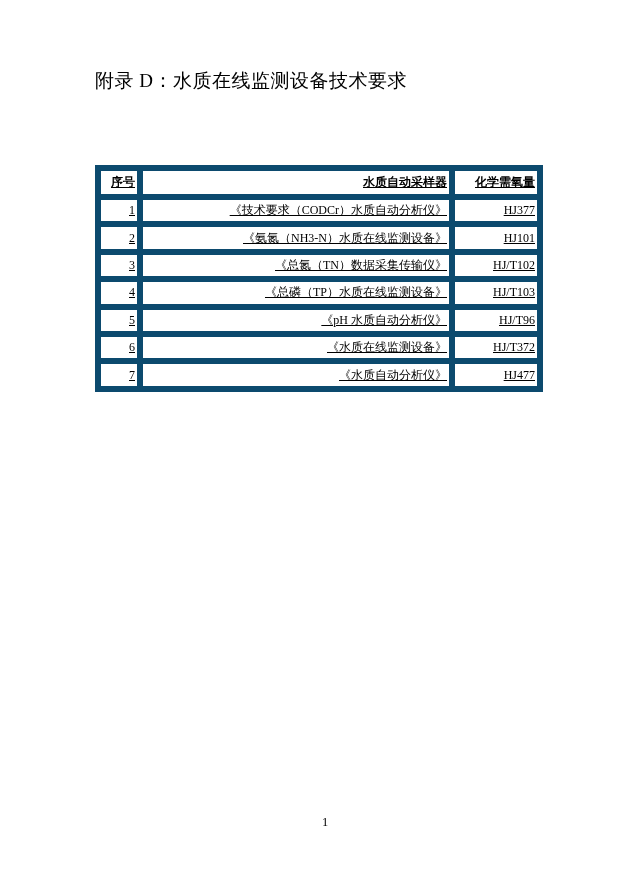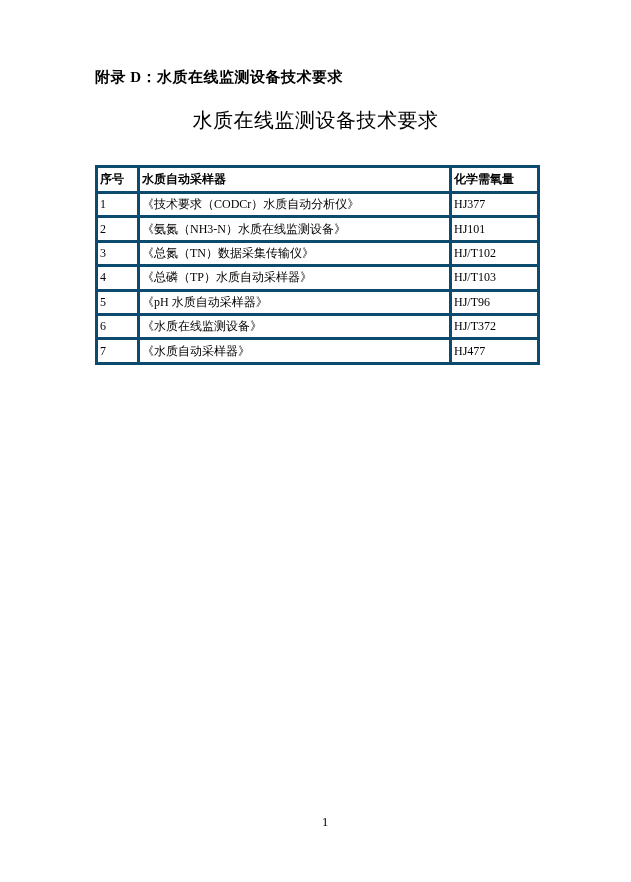--- a/index.html
+++ b/index.html
@@ -13,22 +13,22 @@
     height: 882px;
     background: #ffffff;
     font-family: "Liberation Serif", "DejaVu Serif", serif;
     color: #000000;
     overflow: hidden;
   }
   .appendix-heading {
     position: absolute;
     left: 95px;
     top: 68px;
-    font-size: 15px;
-    font-weight: bold;
+    font-size: 19px;
+    font-weight: normal;
     letter-spacing: 0.5px;
     white-space: nowrap;
   }
   .doc-title {
     position: absolute;
     left: 0;
     top: 107px;
     width: 100%;
     text-align: center;
     font-size: 20px;
@@ -40,26 +40,27 @@
     position: absolute;
     left: 95px;
     top: 165px;
     border-collapse: collapse;
     table-layout: fixed;
     width: 443px;
     font-size: 12px;
   }
   table.equip-table th,
   table.equip-table td {
-    border: 3px solid #0c4a6e;
-    text-align: left;
+    border: 6px solid #0c4a6e;
+    text-align: right;
     vertical-align: middle;
     padding: 0 2px;
     overflow: hidden;
     white-space: nowrap;
+    text-decoration: underline;
   }
   table.equip-table th {
     font-weight: bold;
     height: 23px;
   }
   table.equip-table td {
     font-weight: normal;
     height: 21.4px;
   }
   .page-number {
@@ -70,21 +71,20 @@
     font-weight: normal;
   }
 </style>
 </head>
 <body>
 
 <div class="page">
 
   <div class="appendix-heading">附录 D：水质在线监测设备技术要求</div>
 
-  <div class="doc-title">水质在线监测设备技术要求</div>
 
   <table class="equip-table">
     <colgroup>
       <col style="width:42px">
       <col style="width:312px">
       <col style="width:88px">
     </colgroup>
     <thead>
       <tr>
         <th>序号</th>
@@ -103,36 +103,36 @@
         <td>《氨氮（NH3-N）水质在线监测设备》</td>
         <td>HJ101</td>
       </tr>
       <tr>
         <td>3</td>
         <td>《总氮（TN）数据采集传输仪》</td>
         <td>HJ/T102</td>
       </tr>
       <tr>
         <td>4</td>
-        <td>《总磷（TP）水质自动采样器》</td>
+        <td>《总磷（TP）水质在线监测设备》</td>
         <td>HJ/T103</td>
       </tr>
       <tr>
         <td>5</td>
-        <td>《pH 水质自动采样器》</td>
+        <td>《pH 水质自动分析仪》</td>
         <td>HJ/T96</td>
       </tr>
       <tr>
         <td>6</td>
         <td>《水质在线监测设备》</td>
         <td>HJ/T372</td>
       </tr>
       <tr>
         <td>7</td>
-        <td>《水质自动采样器》</td>
+        <td>《水质自动分析仪》</td>
         <td>HJ477</td>
       </tr>
     </tbody>
   </table>
 
   <div class="page-number">1</div>
 
 </div>
 
 </body></html>

